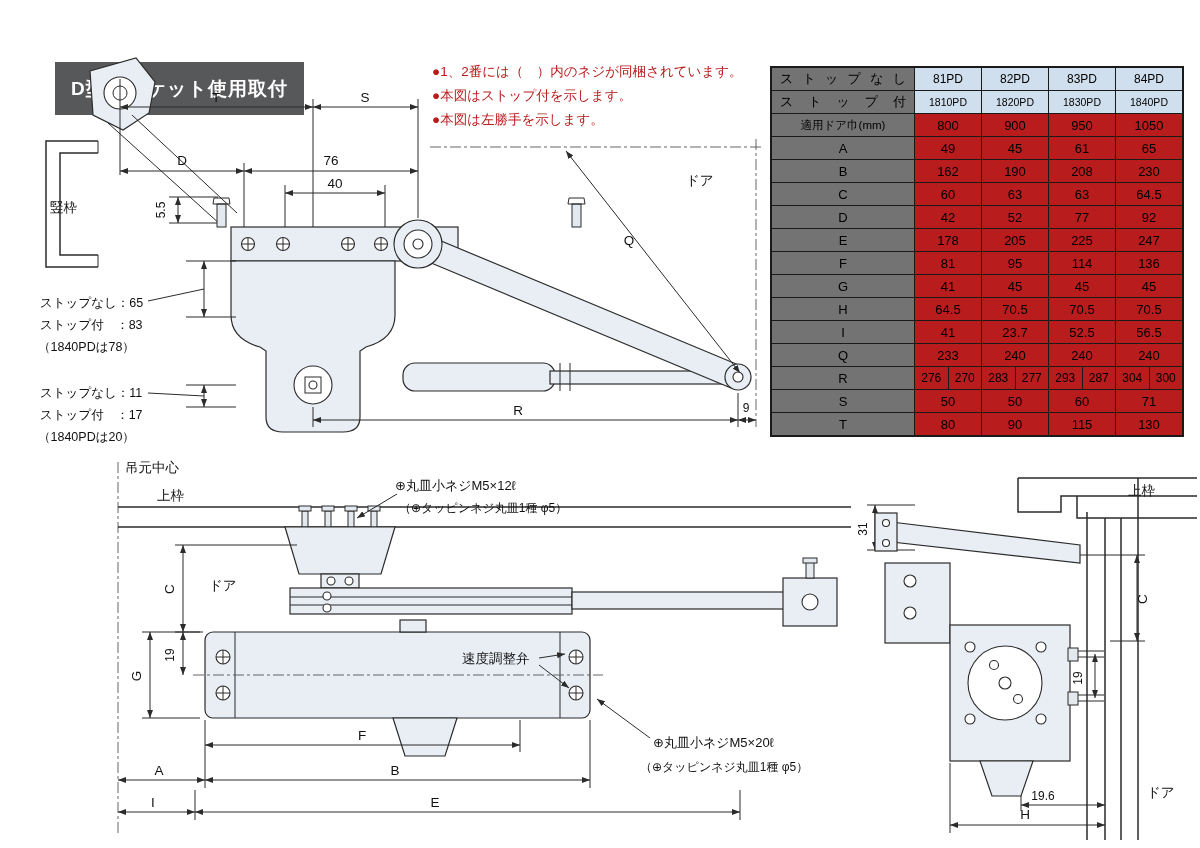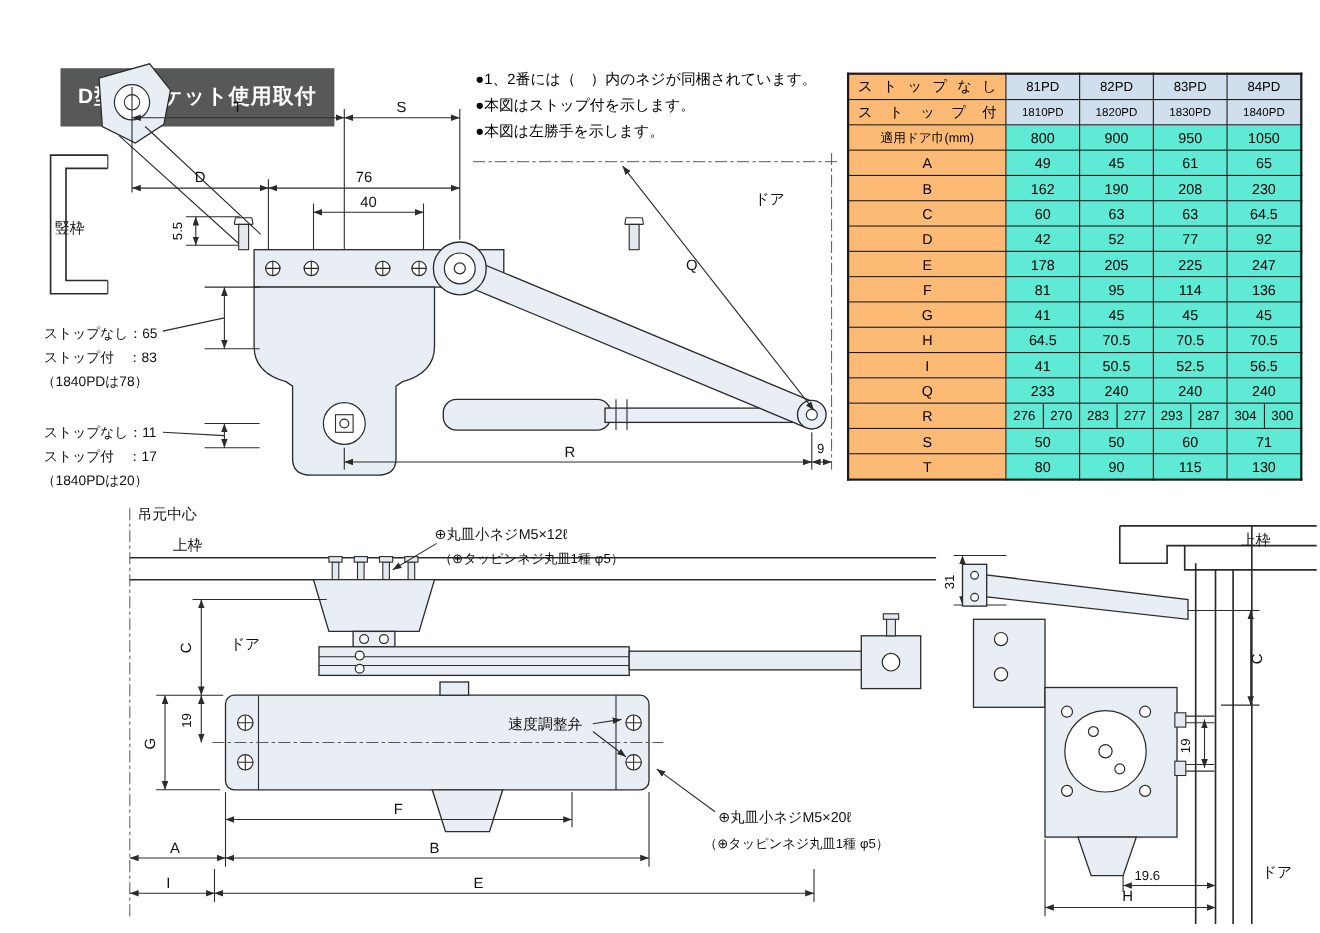--- a/index.html
+++ b/index.html
@@ -5,30 +5,30 @@
   html,body{margin:0;padding:0;background:#fff;}
   #page{position:relative;width:1200px;height:848px;background:#ffffff;overflow:hidden;
         font-family:"Liberation Sans","DejaVu Sans",sans-serif;color:#111;}
 
   
   .title-bar{position:absolute;left:55px;top:26px;height:29px;line-height:29px;
              background:#57585a;color:#fff;font-size:19px;font-weight:bold;
              padding:12px 16px;letter-spacing:1px;margin-top:36px;}
 
   
-  .notes{position:absolute;left:432px;top:60px;font-size:13.5px;line-height:24px;color:#000000;}
+  .notes{position:absolute;left:432px;top:60px;font-size:13.5px;line-height:24px;color:#b91c1c;}
 
   
   .spec-table{position:absolute;left:770px;top:66px;border-collapse:collapse;background:#fff;
               border:2px solid #1a1a1a;}
   .spec-table th,.spec-table td{border:1px solid #1a1a1a;height:22px;padding:0 3px;
               font-weight:normal;font-size:13px;color:#000;text-align:center;}
-  .spec-table th.lbl{background:#fdba74;width:102px;}
+  .spec-table th.lbl{background:#737373;width:102px;}
   .spec-table thead th{background:#cfdfee;}
-  .spec-table td{width:60px;background:#5eead4;}
+  .spec-table td{width:60px;background:#b91c1c;}
   .spec-table th.small-lbl{font-size:11.5px;white-space:nowrap;padding:0 20px;}
   .spec-table th.jp-sp{text-align:justify;text-align-last:justify;padding:0 8px;}
   .m-top{text-align:right;font-size:12px !important;}
   .m-bot{text-align:right;font-size:10.5px !important;}
   td.split{padding:0 !important;}
   .split-inner{display:flex;}
   .split-inner span{flex:1;line-height:22px;font-size:12px;text-align:center;}
   .split-inner span + span{border-left:1px solid #1a1a1a;}
 
   
@@ -137,21 +137,21 @@
         <tr>
           <th class="lbl">H</th>
           <td>64.5</td>
           <td>70.5</td>
           <td>70.5</td>
           <td>70.5</td>
         </tr>
         <tr>
           <th class="lbl">I</th>
           <td>41</td>
-          <td>50.5</td>
+          <td>23.7</td>
           <td>52.5</td>
           <td>56.5</td>
         </tr>
         <tr>
           <th class="lbl">Q</th>
           <td>233</td>
           <td>240</td>
           <td>240</td>
           <td>240</td>
         </tr>

